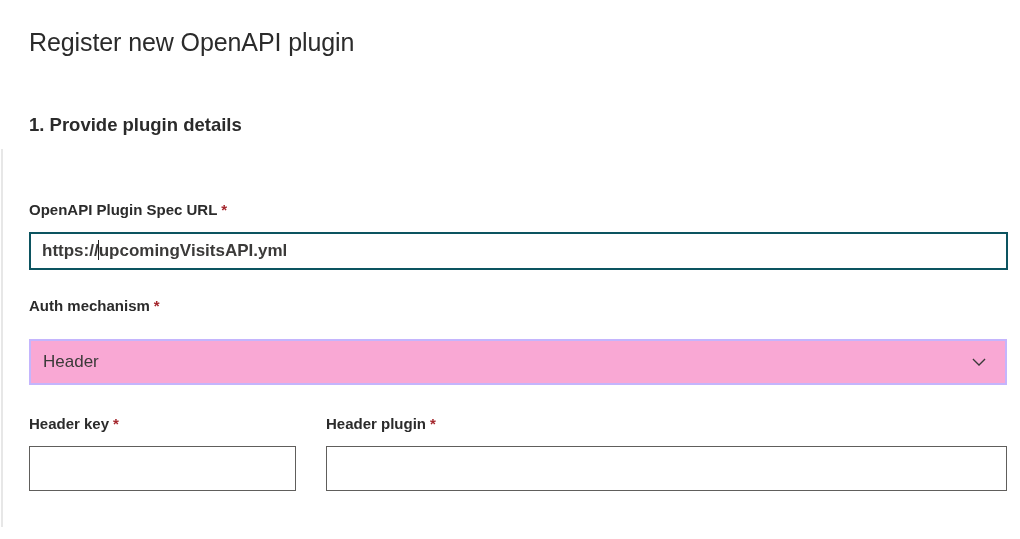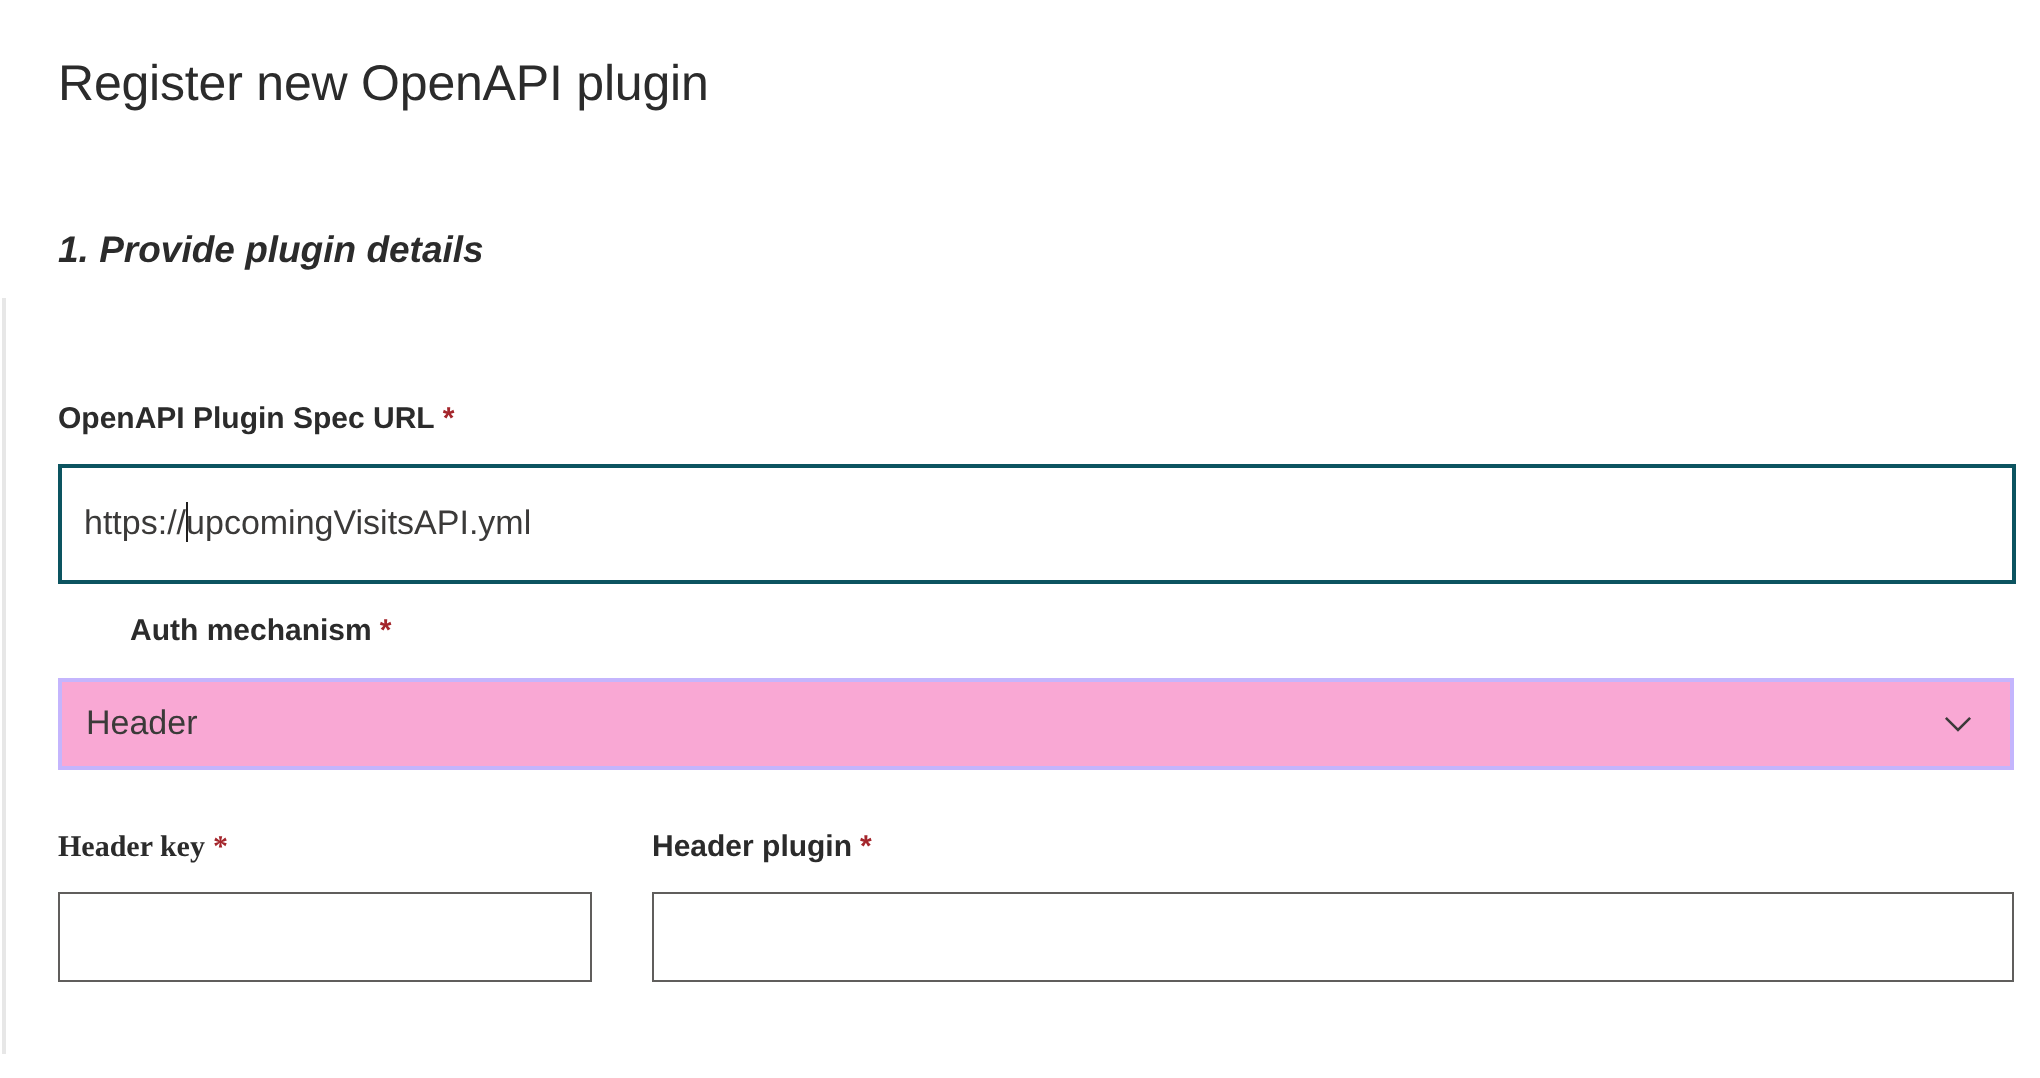--- a/index.html
+++ b/index.html
@@ -41,21 +41,20 @@
 
   .section-title {
     position: absolute;
     left: 29px;
     top: 112px;
     font-size: 18.5px;
     font-weight: bold;
     color: #2b2b2b;
     line-height: 26px;
     white-space: nowrap;
-    font-style: italic;
   }
 
   .field-label {
     position: absolute;
     font-size: 15px;
     font-weight: bold;
     color: #2b2b2b;
     line-height: 20px;
     white-space: nowrap;
   }
@@ -65,47 +64,48 @@
     margin-left: 4px;
   }
 
   
   .url-label { left: 29px; top: 200px; }
   .url-field {
     position: absolute;
     left: 29px;
     top: 232px;
     width: 979px;
-    height: 60px;
+    height: 38px;
     border: 2px solid #0c5460;
     background: #ffffff;
     display: flex;
     align-items: center;
     padding: 0 11px;
+    font-weight: bold;
   }
   .url-text {
     font-size: 17px;
     color: #3b3a39;
     line-height: 22px;
     white-space: nowrap;
     position: relative;
   }
   
   .url-pre { position: relative; }
   .caret {
     display: inline-block;
     width: 1px;
     height: 20px;
     background: #201f1e;
     vertical-align: -4px;
     margin: 0 -0.5px;
   }
 
   
-  .auth-label { left: 29px; top: 306px; margin-left: 36px; }
+  .auth-label { left: 29px; top: 296px; }
   .auth-dropdown {
     position: absolute;
     left: 29px;
     top: 339px;
     width: 978px;
     height: 46px;
     border: 2px solid #c4b5fd;
     background: #f9a8d4;
     display: flex;
     align-items: center;
@@ -121,21 +121,21 @@
   }
   .chevron {
     flex: 0 0 auto;
     width: 16px;
     height: 16px;
     margin-right: 6px;
     display: block;
   }
 
   
-  .hk-label { left: 29px; top: 414px; font-family: Liberation Serif, serif; }
+  .hk-label { left: 29px; top: 414px; }
   .hv-label { left: 326px; top: 414px; }
 
   .plain-field {
     position: absolute;
     top: 446px;
     height: 45px;
     border: 1px solid #605e5c;
     background: #ffffff;
   }
   .hk-field { left: 29px; width: 267px; }

